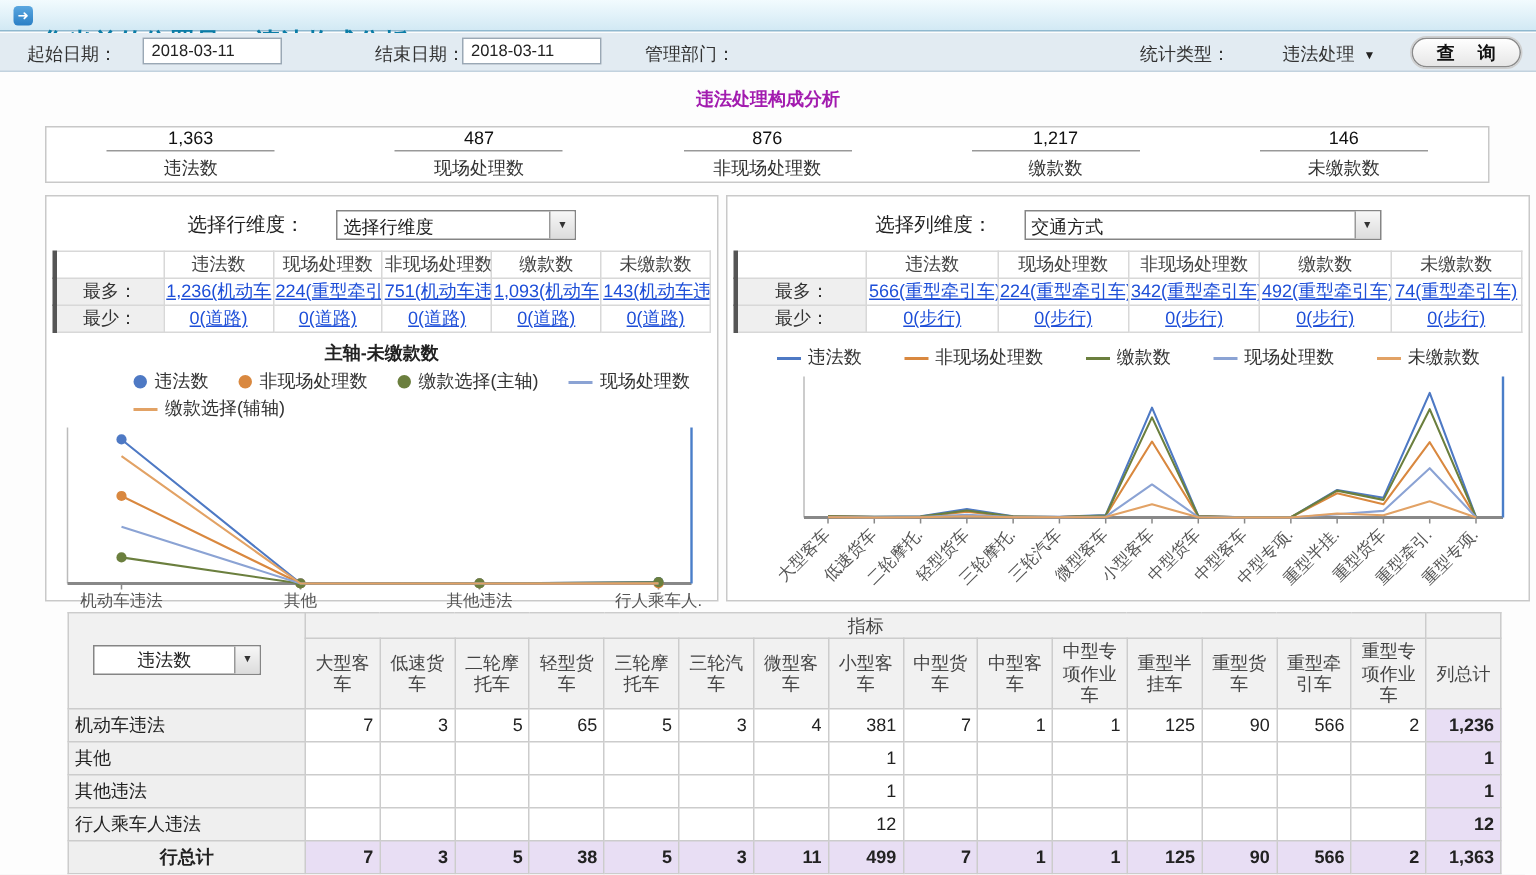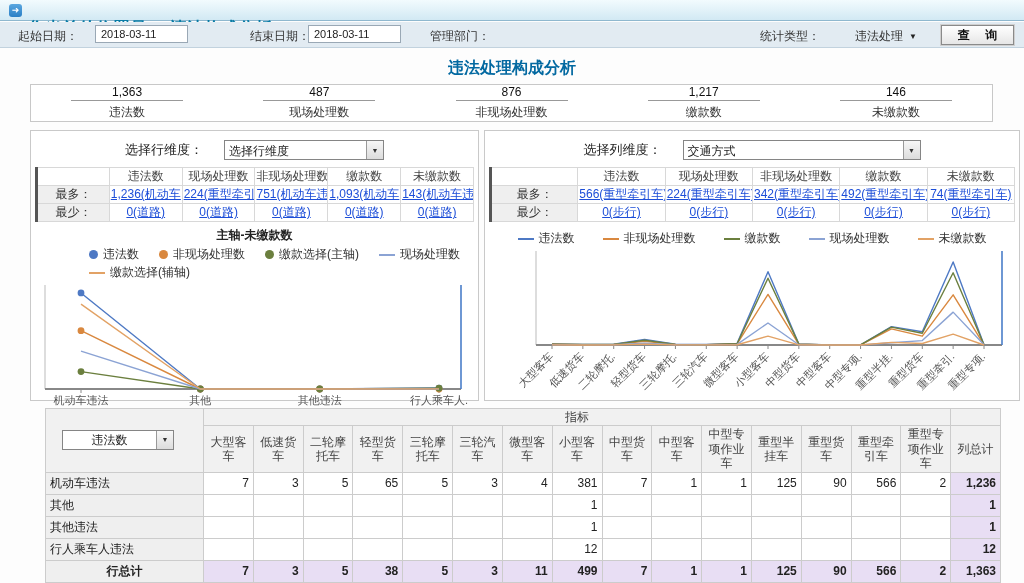--- a/index.html
+++ b/index.html
@@ -19,27 +19,27 @@
   
   .filter-bar { position:absolute; top:22px; left:0; right:0; height:26px;
                 background:#e2ebf2; border-bottom:1px solid #c2d2de; font-size:12px; color:#333; }
   .f-label { position:absolute; top:6px; }
   .f-input { position:absolute; top:3px; height:18px; background:#fff; border:1px solid #9aa8b5;
              font-size:11px; padding:0 5px; color:#222; font-family:"Liberation Sans",sans-serif; }
   .dept { font-family:"DejaVu Serif", serif; font-style:italic; color:#555; font-size:11px; }
   .stat-type { position:absolute; top:6px; left:855px; display:flex; gap:6px; align-items:center; cursor:default; }
   .stat-type .arr { font-size:8px; color:#222; }
   .query-btn { position:absolute; top:3px; left:941px; width:73px; height:20px;
-               border:1px solid #8a8a8a; border-radius:0; outline:1px solid #cfcfcf;
+               border:1px solid #8a8a8a; border-radius:10px; outline:1px solid #cfcfcf;
                background:linear-gradient(#ffffff,#e6e6e6); font-weight:bold; font-size:12px;
                letter-spacing:6px; padding-left:6px; color:#111; cursor:pointer;
                font-family:"Liberation Sans",sans-serif; }
 
   .page-title { position:absolute; top:58px; left:0; width:100%; text-align:center;
-                font-size:16px; font-weight:bold; color:#0369a1; }
+                font-size:12px; font-weight:bold; color:#a21caf; }
 
   
   .stats-box { position:absolute; top:84px; left:30px; width:963px; height:38px;
                border:1px solid #c8c8c8; background:#fff; display:flex; }
   .stat { flex:1; display:flex; flex-direction:column; align-items:center; justify-content:center; font-size:12px; }
   .stat-value { min-width:112px; text-align:center; border-bottom:1px solid #999; padding-bottom:1px; color:#111; }
   .stat-label { margin-top:3px; color:#333; }
 
   
   .panel { position:absolute; top:130px; height:271px; border:1px solid #c9c9c9; background:#fff; }

